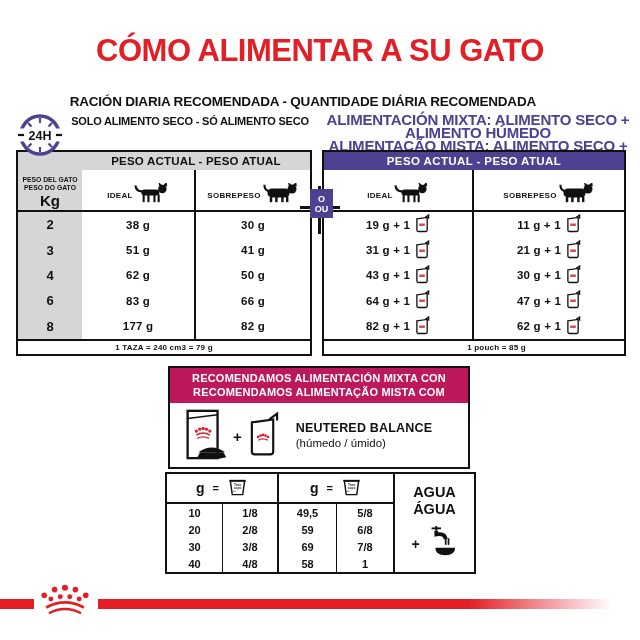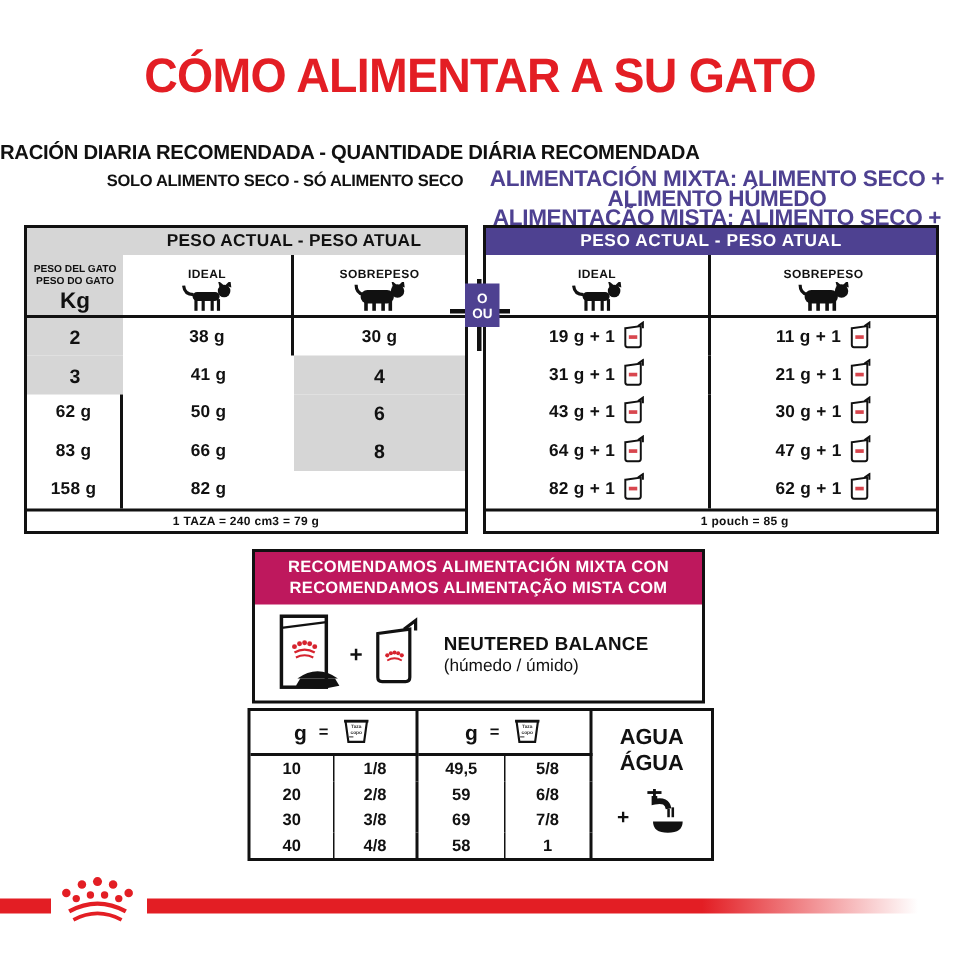--- a/index.html
+++ b/index.html
@@ -2,40 +2,40 @@
 <html><head>
 <meta charset="utf-8">
 <style>
   html,body{margin:0;padding:0;background:#fff;}
   .page{position:relative;width:640px;height:640px;background:#ffffff;overflow:hidden;
         font-family:"Liberation Sans",sans-serif;color:#111;}
   .abs{position:absolute;}
   
   .title{left:0;top:33px;width:640px;text-align:center;font-size:31px;font-weight:700;
          color:#e31e24;letter-spacing:-.5px;transform:scaleY(1.04);}
-  .subtitle{left:0;top:94px;width:536px;text-align:left;font-size:13.5px;font-weight:700;letter-spacing:-.2px;}
+  .subtitle{left:0;top:94px;width:536px;text-align:right;font-size:13.5px;font-weight:700;letter-spacing:-.2px;}
   .dry-label{left:40px;top:115px;width:300px;text-align:center;font-size:11px;font-weight:700;letter-spacing:-.2px;}
   .mixed-label{left:320px;top:113px;width:316px;text-align:center;font-size:15px;font-weight:700;
                color:#4e4191;line-height:13px;letter-spacing:-.2px;}
   
   .clock{left:17px;top:112px;z-index:6;}
   
   .ftable{border:2px solid #111;display:grid;background:#fff;}
   .dry{left:16px;top:150px;width:292px;height:202px;
        grid-template-columns:64px 1fr 1fr;grid-template-rows:18px 42px repeat(5,1fr) 15px;}
   .mix{left:322px;top:150px;width:300px;height:202px;
        grid-template-columns:1fr 1fr;grid-template-rows:18px 42px repeat(5,1fr) 15px;}
   .cell{display:flex;align-items:center;justify-content:center;}
   .gray{background:#d6d6d6;}
   .wcol{grid-column:1;grid-row:1/3;flex-direction:column;border-bottom:2.5px solid #111;line-height:8.5px;padding-top:19px;}
   .wcol .tiny{font-size:6.8px;font-weight:700;}
   .wcol .kgu{font-size:15px;font-weight:700;margin-top:4px;}
   .dry-head{grid-column:2/4;font-size:11.5px;font-weight:700;letter-spacing:.2px;}
   .mix-head{grid-column:1/3;background:#4e4191;color:#fff;font-size:11.5px;font-weight:700;letter-spacing:.4px;}
-  .iconcell{flex-direction:column;border-bottom:2.5px solid #111;padding-top:11px;}
+  .iconcell{border-bottom:2.5px solid #111;padding-top:11px;}
   .iconcell .clabel{font-size:8px;font-weight:700;letter-spacing:.3px;margin-bottom:1px;}
   .vline{border-right:2px solid #111;}
   .kgcell{font-size:13px;font-weight:700;}
   .val{font-size:11.5px;font-weight:700;letter-spacing:.2px;}
   .valmix{gap:5px;}
   .foot{border-top:2px solid #111;font-size:8px;font-weight:700;letter-spacing:.2px;}
   .foot.dryfoot{grid-column:1/4;}
   .foot.mixfoot{grid-column:1/3;padding-left:45px;}
   
   .crossv{left:318px;top:186px;width:2.5px;height:48px;background:#111;z-index:1;}
@@ -78,20 +78,39 @@
 <div class="page">
 
   <div class="abs title">CÓMO ALIMENTAR A SU GATO</div>
   <div class="abs subtitle">RACIÓN DIARIA RECOMENDADA - QUANTIDADE DIÁRIA RECOMENDADA</div>
   <div class="abs dry-label">SOLO ALIMENTO SECO - SÓ ALIMENTO SECO</div>
   <div class="abs mixed-label">
     <div>ALIMENTACIÓN MIXTA: ALIMENTO SECO + ALIMENTO HÚMEDO</div>
     <div>ALIMENTAÇÃO MISTA: ALIMENTO SECO + ALIMENTO ÚMIDO</div>
   </div>
 
+  <div class="abs clock">
+    <svg width="46" height="46" viewBox="0 0 46 46">
+      <circle cx="23" cy="23" r="19" fill="#fff" stroke="#4e4191" stroke-width="3.5"></circle>
+      <g stroke="#4e4191" stroke-width="2.2">
+        <line x1="23" y1="6" x2="23" y2="11"></line>
+          <line x1="23" y1="35" x2="23" y2="40"></line>
+        <line x1="6" y1="23" x2="11" y2="23"></line>
+          <line x1="35" y1="23" x2="40" y2="23"></line>
+        <line x1="11" y1="11" x2="14.5" y2="14.5"></line>
+          <line x1="35" y1="11" x2="31.5" y2="14.5"></line>
+        <line x1="11" y1="35" x2="14.5" y2="31.5"></line>
+          <line x1="35" y1="35" x2="31.5" y2="31.5"></line>
+      </g>
+      <rect x="0" y="16.5" width="46" height="13" fill="#fff"></rect>
+      <line x1="1" y1="23" x2="7" y2="23" stroke="#111" stroke-width="2.2"></line>
+      <line x1="39" y1="23" x2="45" y2="23" stroke="#111" stroke-width="2.2"></line>
+      <text x="23" y="27.5" text-anchor="middle" font-size="12.5" font-weight="bold" font-family="Liberation Sans, sans-serif" fill="#111">24H</text>
+    </svg>
+  </div>
 
   <div class="abs ftable dry">
     <div class="cell gray wcol">
       <span class="tiny">PESO DEL GATO</span>
       <span class="tiny">PESO DO GATO</span>
       <span class="kgu">Kg</span>
     </div>
     <div class="cell gray dry-head">PESO ACTUAL - PESO ATUAL</div>
 
     <div class="cell iconcell vline">
@@ -125,32 +144,33 @@
             <polygon points="51,4 57,-2 58,6"></polygon>
         </svg>
       </span>
     </div>
 
     <div class="cell gray kgcell">2</div>
     <div class="cell val vline">38 g</div>
     <div class="cell val">30 g</div>
 
     <div class="cell gray kgcell">3</div>
+    <div class="cell val vline">51 g</div>
     <div class="cell val">41 g</div>
 
     <div class="cell gray kgcell">4</div>
     <div class="cell val vline">62 g</div>
     <div class="cell val">50 g</div>
 
     <div class="cell gray kgcell">6</div>
     <div class="cell val vline">83 g</div>
     <div class="cell val">66 g</div>
 
     <div class="cell gray kgcell">8</div>
-    <div class="cell val vline">158 g</div>
+    <div class="cell val vline">177 g</div>
     <div class="cell val">82 g</div>
 
     <div class="cell foot dryfoot">1 TAZA = 240 cm3 = 79 g</div>
   </div>
 
   <div class="abs crossv"></div>
   <div class="abs crossh"></div>
   <div class="abs badge">
     <span>O</span>
     <span>OU</span>

